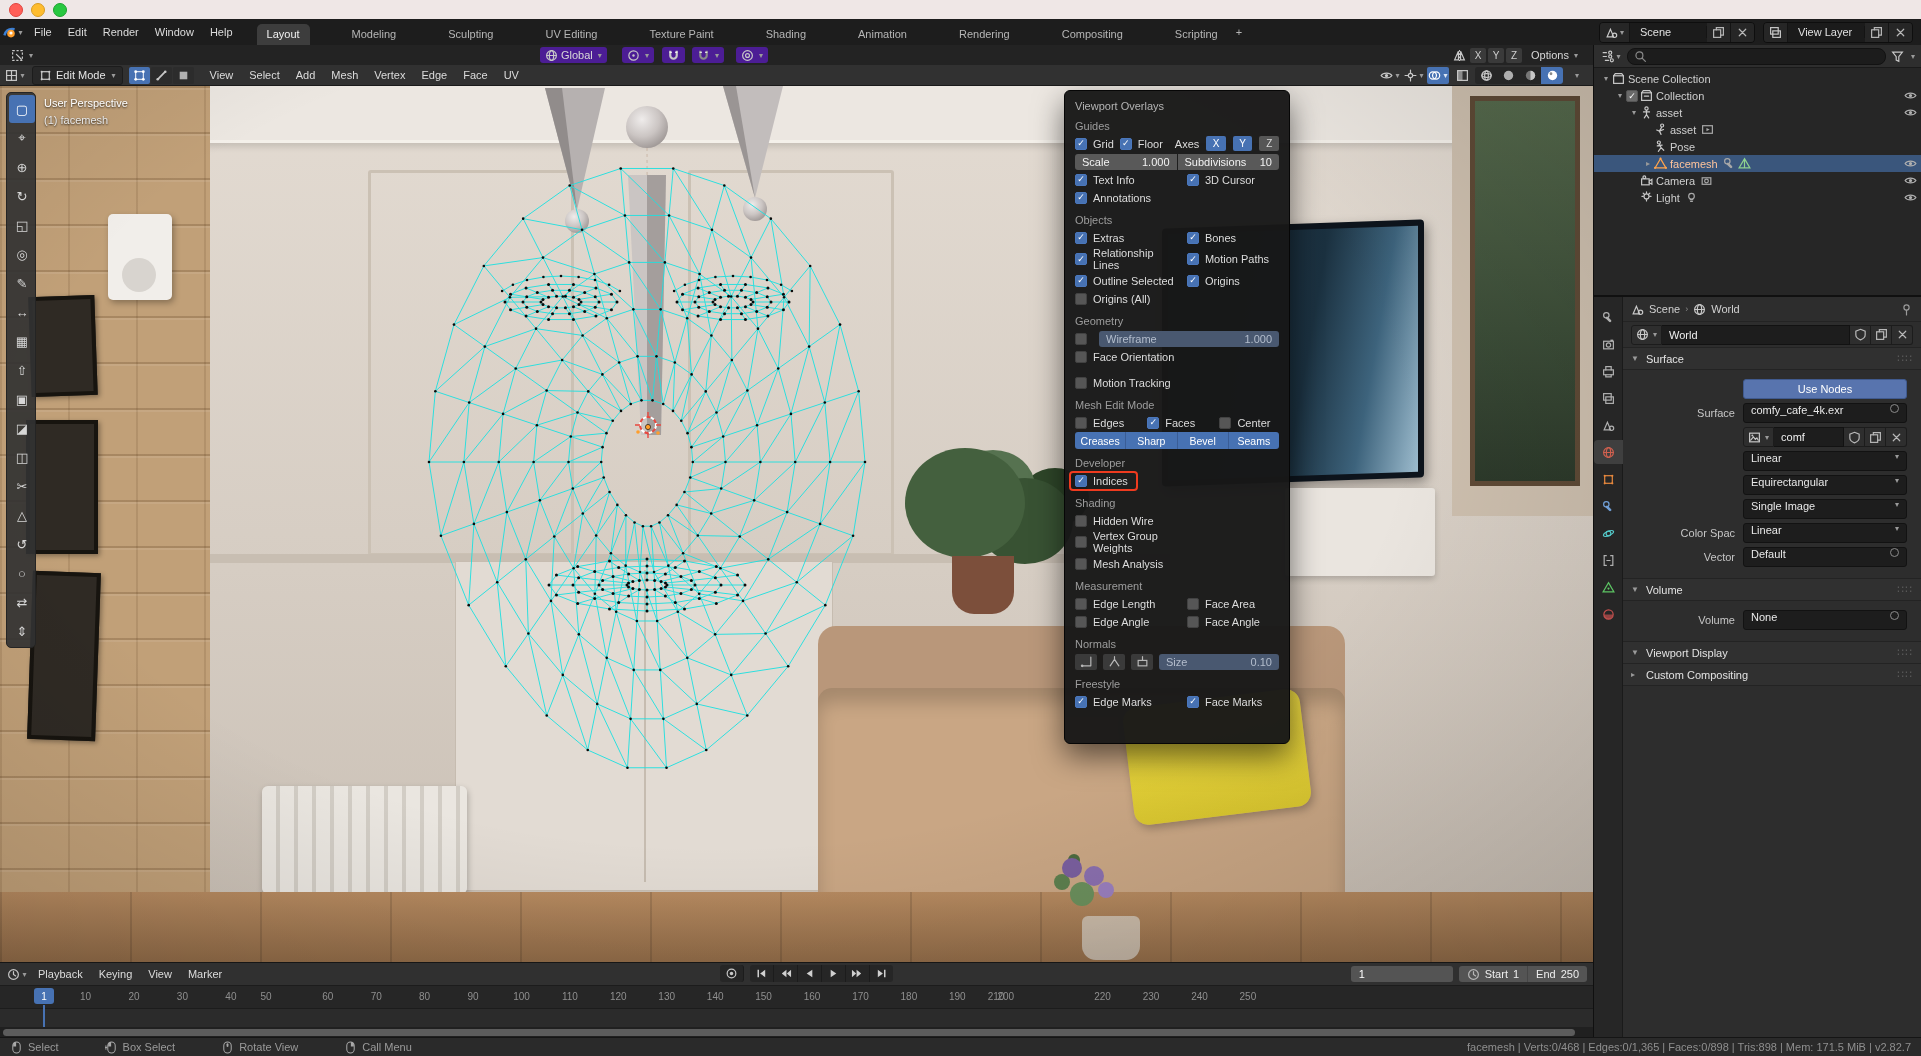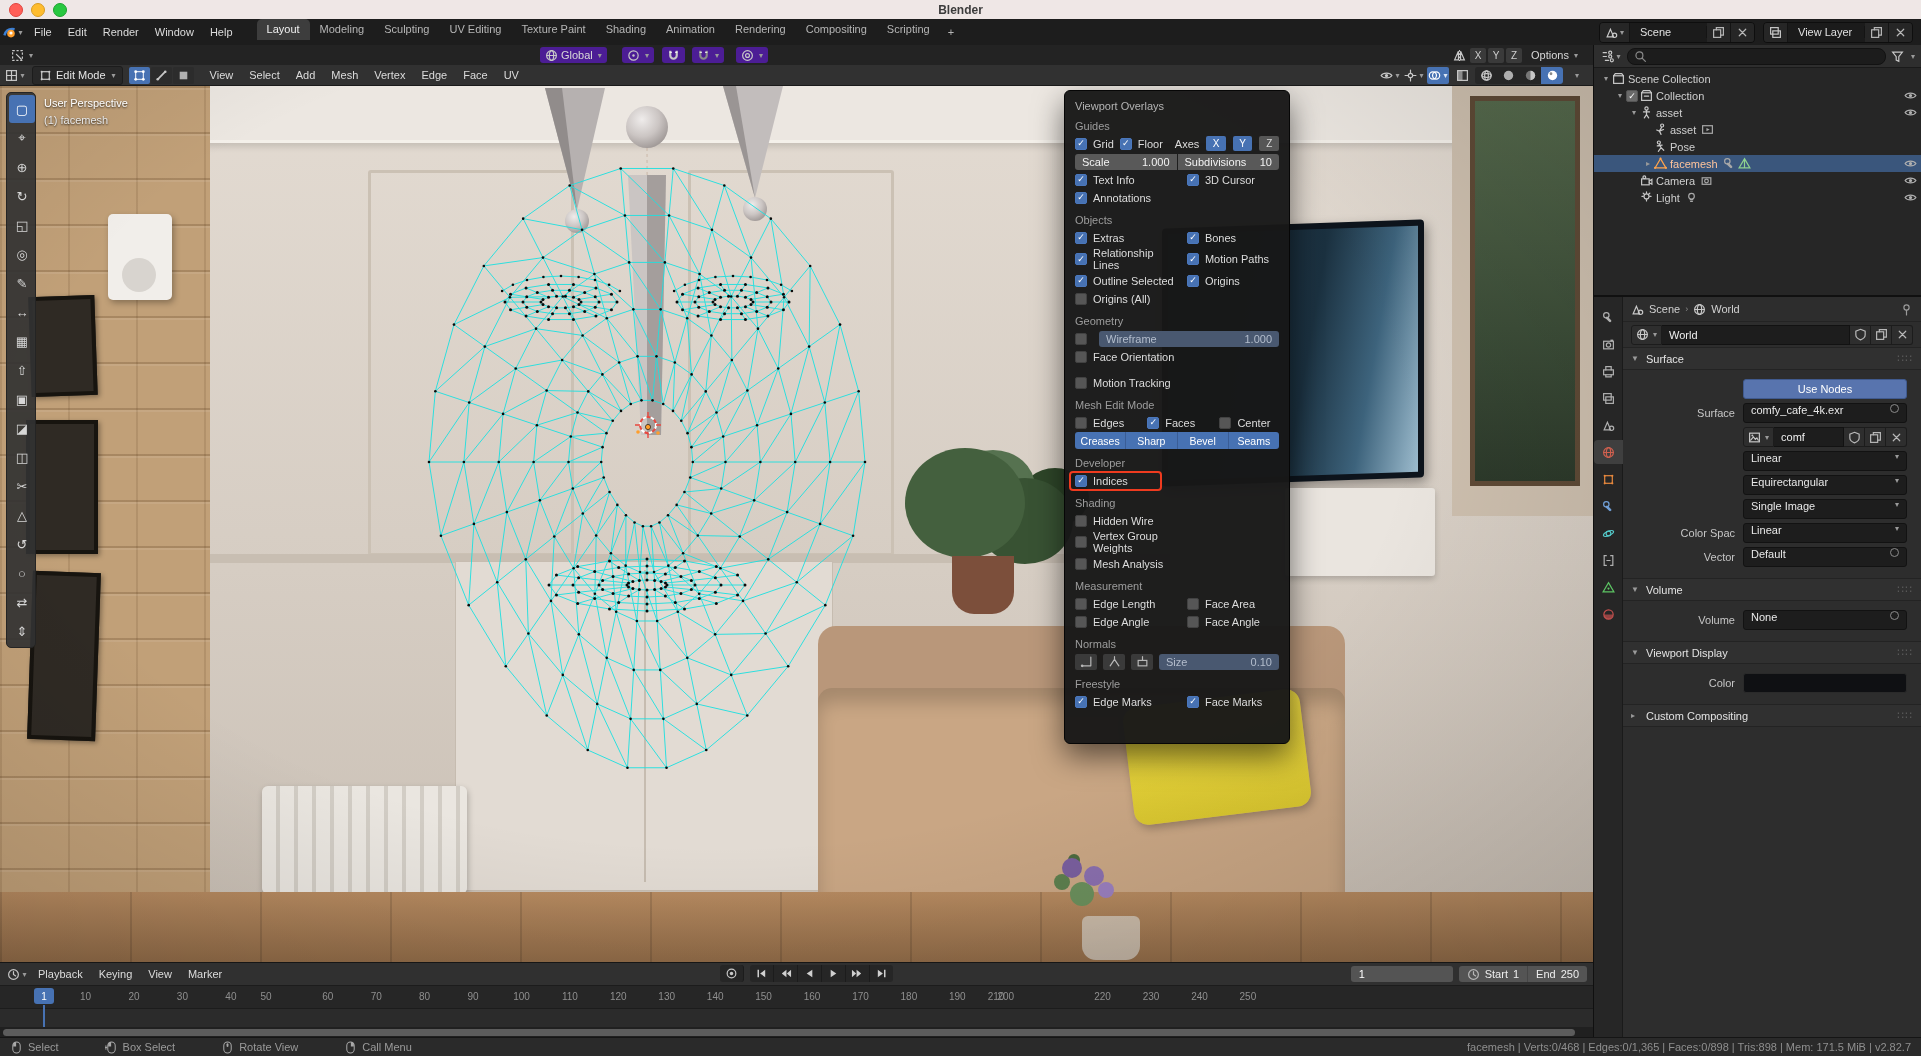--- a/index.html
+++ b/index.html
@@ -18,21 +18,21 @@
   .tl-close{background:#ff5f57;border:1px solid #e0443e;}
   .tl-min{background:#febc2e;border:1px solid #d89c22;}
   .tl-zoom{background:#28c840;border:1px solid #1da32f;}
   .tl-title{position:absolute;left:0;right:0;text-align:center;font-weight:bold;font-size:12px;color:#3c3c3c;pointer-events:none;}
 
   
   .topbar{position:absolute;left:0;top:19px;width:100%;height:26px;background:#1d1d1d;border-bottom:1px solid #131313;
           display:flex;align-items:center;}
   .tb-logo{width:26px;display:flex;align-items:center;justify-content:center;}
   .menu-item{padding:0 8px;height:20px;display:flex;align-items:center;color:#dcdcdc;border-radius:3px;cursor:default;}
-  .ws-tabs{display:flex;margin-left:16px;height:26px;align-items:flex-start;}
+  .ws-tabs{display:flex;margin-left:16px;height:26px;align-items:flex-end;gap:32px;}
   .ws-tab{padding:4px 10px 5px;color:#b6b6b6;border-radius:5px 5px 0 0;}
   .ws-tab.active{background:#3d3d3d;color:#f0f0f0;}
   .ws-plus{padding:4px 8px 5px;color:#b6b6b6;}
   .tb-right{margin-left:auto;margin-right:8px;display:flex;gap:8px;align-items:center;}
   .db-group{display:flex;align-items:center;height:19px;background:#1b1b1b;border:1px solid #0e0e0e;border-radius:4px;overflow:hidden;}
   .db-seg{display:flex;align-items:center;height:100%;padding:0 5px;background:#262626;border-right:1px solid #141414;}
   .db-name{padding:0 10px;color:#e0e0e0;background:#1b1b1b;border-right:1px solid #141414;min-width:56px;}
   .db-btn{display:flex;align-items:center;height:100%;padding:0 5px;background:#262626;border-right:1px solid #141414;}
   .db-btn:last-child{border-right:none;}
 
@@ -112,21 +112,21 @@
   .ov-sec{color:#9d9d9d;margin:8px 0 3px;}
   .ov-row{display:flex;align-items:center;gap:6px;min-height:17px;margin:1px 0;}
   .ov-row.g2{display:grid;grid-template-columns:1.15fr 1fr;}
   .ov-row.g3{display:grid;grid-template-columns:1fr 1fr .9fr;}
   .ov-row.gap-top{margin-top:9px;}
   .ov-check{display:inline-flex;align-items:center;gap:6px;color:#dcdcdc;}
   .cb{width:12px;height:12px;border-radius:2px;background:#565656;border:1px solid #424242;box-sizing:border-box;
       display:inline-flex;align-items:center;justify-content:center;flex:none;}
   .cb.on{background:#4772b3;border-color:#4a77bc;}
   .cb.on::after{content:"✓";color:#fff;font-size:9px;line-height:1;}
-  .hl{border:2px solid #ef3b1f;border-radius:4px;padding:2px 32px 2px 4px;margin:-2px 0 -2px -6px;}
+  .hl{border:2px solid #ef3b1f;border-radius:4px;padding:2px 8px 2px 4px;margin:-2px 0 -2px -6px;}
   .ov-text{color:#dcdcdc;margin-left:6px;}
   .axis{width:21px;height:15px;background:#565656;border-radius:2px;display:inline-flex;align-items:center;justify-content:center;
         color:#d8d8d8;font-size:10px;margin-left:1px;}
   .axis.on{background:#4772b3;color:#fff;}
   .slider{height:16px;background:#595959;border-radius:3px;display:flex;justify-content:space-between;align-items:center;
           padding:0 7px;color:#f2f2f2;flex:1;min-width:0;}
   .slider.dim{background:#495870;color:#b3bdcc;}
   .ov-row.pair{gap:1px;}
   .ov-row.pair .slider:first-child{border-radius:3px 0 0 3px;}
   .ov-row.pair .slider:last-child{border-radius:0 3px 3px 0;}
@@ -214,21 +214,20 @@
 <body>
 
 <div id="root">
 
   <div class="titlebar">
     <div class="tl-dots">
       <span class="tl-dot tl-close"></span>
       <span class="tl-dot tl-min"></span>
       <span class="tl-dot tl-zoom"></span>
     </div>
-    <div class="tl-title">Blender</div>
   </div>
 
   <div class="topbar">
     <span class="tb-logo">
         <span class="icon">
           <svg viewBox="0 0 14 14" width="13" height="13">
             <path d="M1.5 10 C3 5 7 2.5 12.5 3.5" stroke="#3b7fd4" stroke-width="2.6" fill="none"></path>
             <circle cx="8.6" cy="8.2" r="4.1" fill="#ff9e2c"></circle>
             <circle cx="8.6" cy="7.5" r="1.7" fill="#fff"></circle>
           </svg>
@@ -2397,26 +2396,20 @@
                 <span class="dot"></span>
               </span>
             </div>
         </div>
 
         <div class="panel-h">
           <span class="panel-arrow">▼</span>
             <span>Viewport Display</span>
             <span class="drag">∷∷</span>
         </div>
-        <div class="panel-body">
-          <div class="prow">
-              <span class="plabel">Color</span>
-            <span class="swatch"></span>
-            </div>
-        </div>
 
         <div class="panel-h">
           <span class="panel-arrow">▸</span>
             <span>Custom Compositing</span>
             <span class="drag">∷∷</span>
         </div>
       </div>
     </div>
   </div>
 

